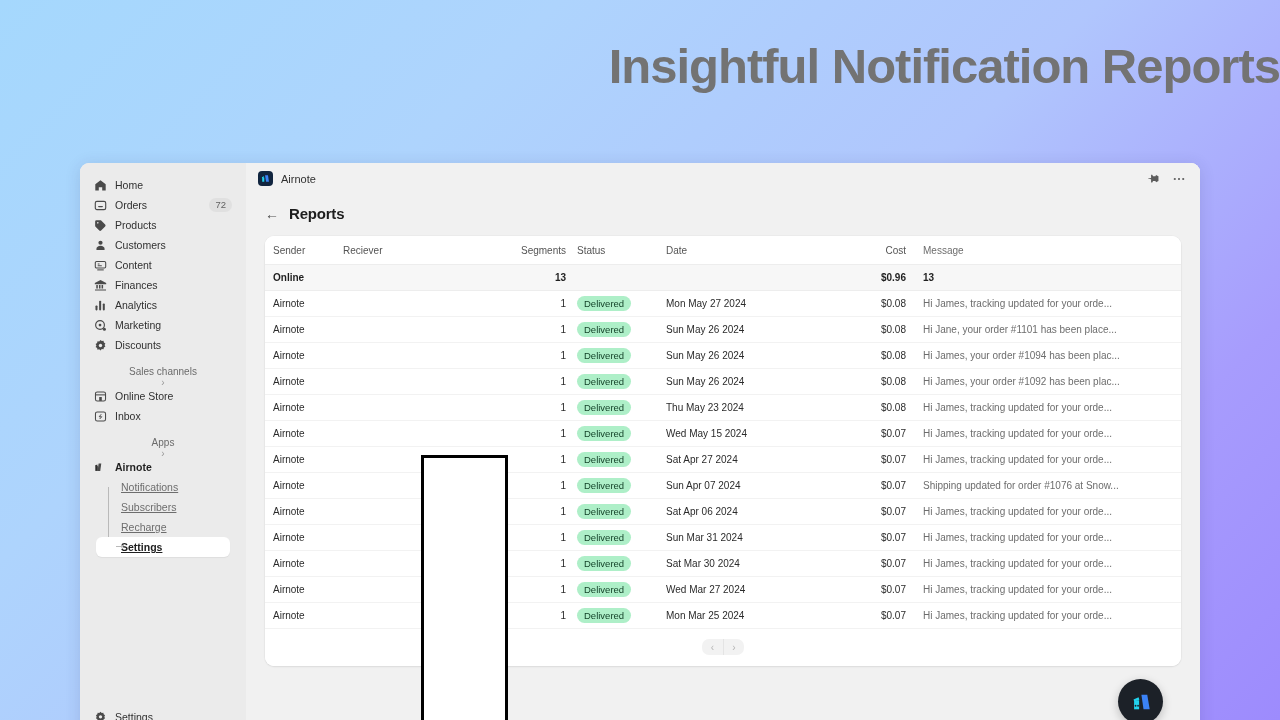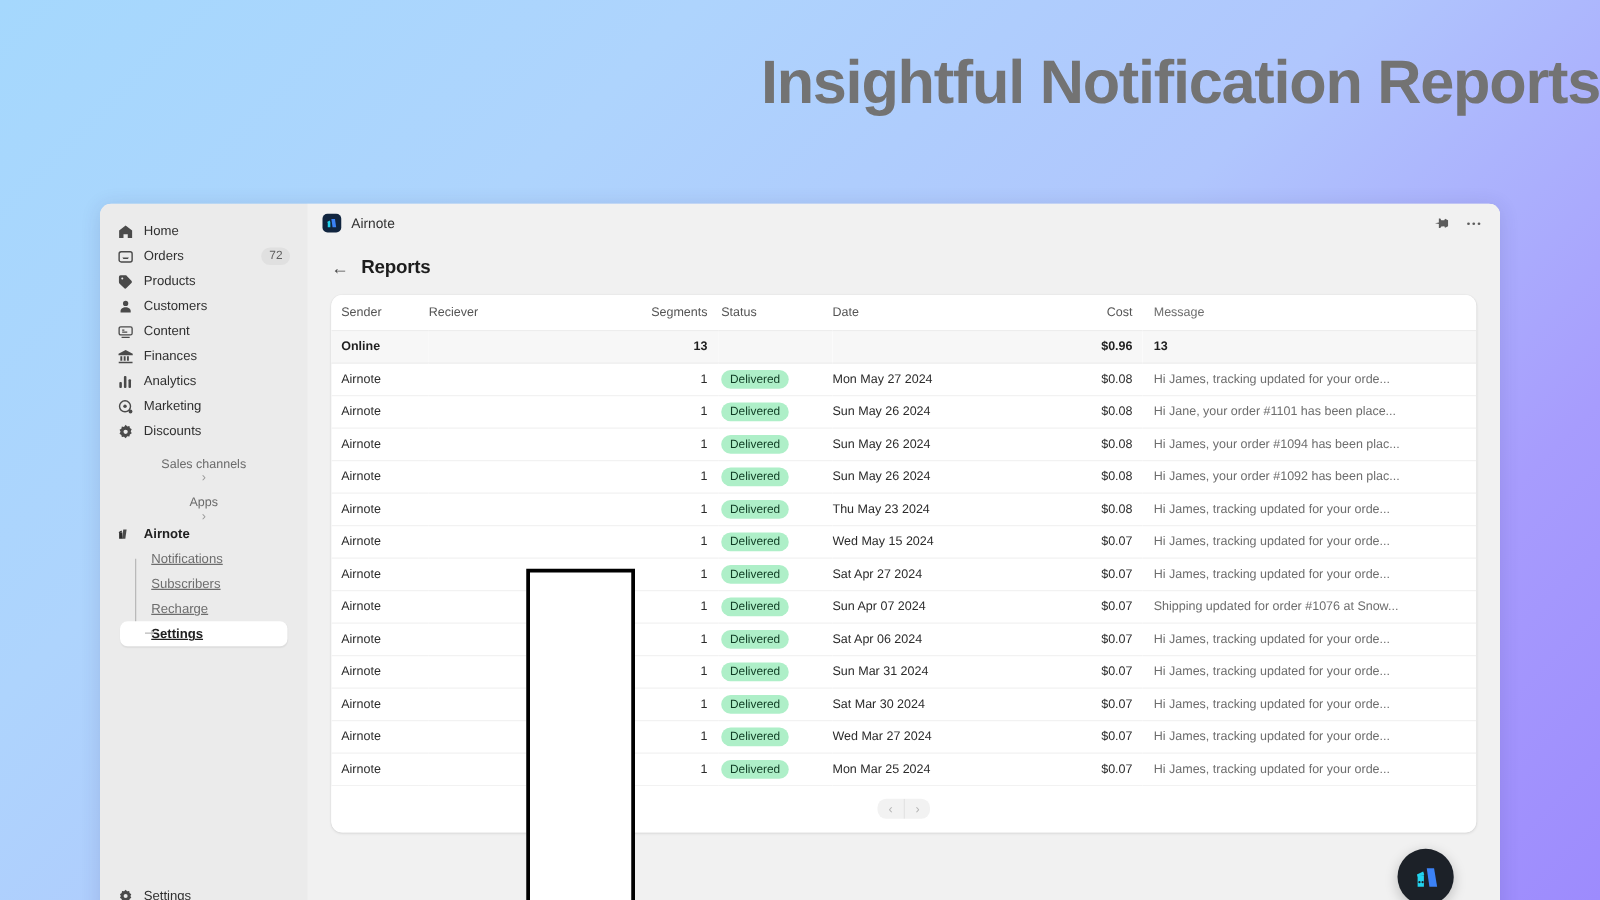--- a/index.html
+++ b/index.html
@@ -362,20 +362,41 @@
               <circle cx="8" cy="7.9" r="2.1" fill="#ebebeb"></circle>
             </svg>
           </span>
         <span class="nav-label">Discounts</span>
       </div>
     </nav>
 
     <div class="section-head">
       <span class="title">Sales channels</span>
       <span class="chev">›</span>
+    </div>
+    <div class="nav-list">
+      <div class="nav-item">
+        <span class="ico">
+            <svg width="13" height="13" viewBox="0 0 16 16" fill="none" stroke="currentColor" stroke-width="1.3">
+              <rect x="1.8" y="2.4" width="12.4" height="11.2" rx="2.2"></rect>
+              <path d="M1.8 6h12.4"></path>
+              <path d="M6.4 13.4V8.6h3.2v4.8" fill="currentColor" stroke="none"></path>
+            </svg>
+          </span>
+        <span class="nav-label">Online Store</span>
+      </div>
+      <div class="nav-item">
+        <span class="ico">
+            <svg width="13" height="13" viewBox="0 0 16 16" fill="none" stroke="currentColor" stroke-width="1.3">
+              <rect x="1.8" y="2.4" width="12.4" height="11.2" rx="2.2"></rect>
+              <path d="M8.9 5.2 6.4 8.3h3.1L7 11.1" fill="none" stroke-width="1.2"></path>
+            </svg>
+          </span>
+        <span class="nav-label">Inbox</span>
+      </div>
     </div>
 
     <div class="section-head">
       <span class="title">Apps</span>
       <span class="chev">›</span>
     </div>
     <div class="nav-list">
       <div class="nav-item">
         <span class="ico">
             <svg width="13" height="13" viewBox="0 0 16 16">

